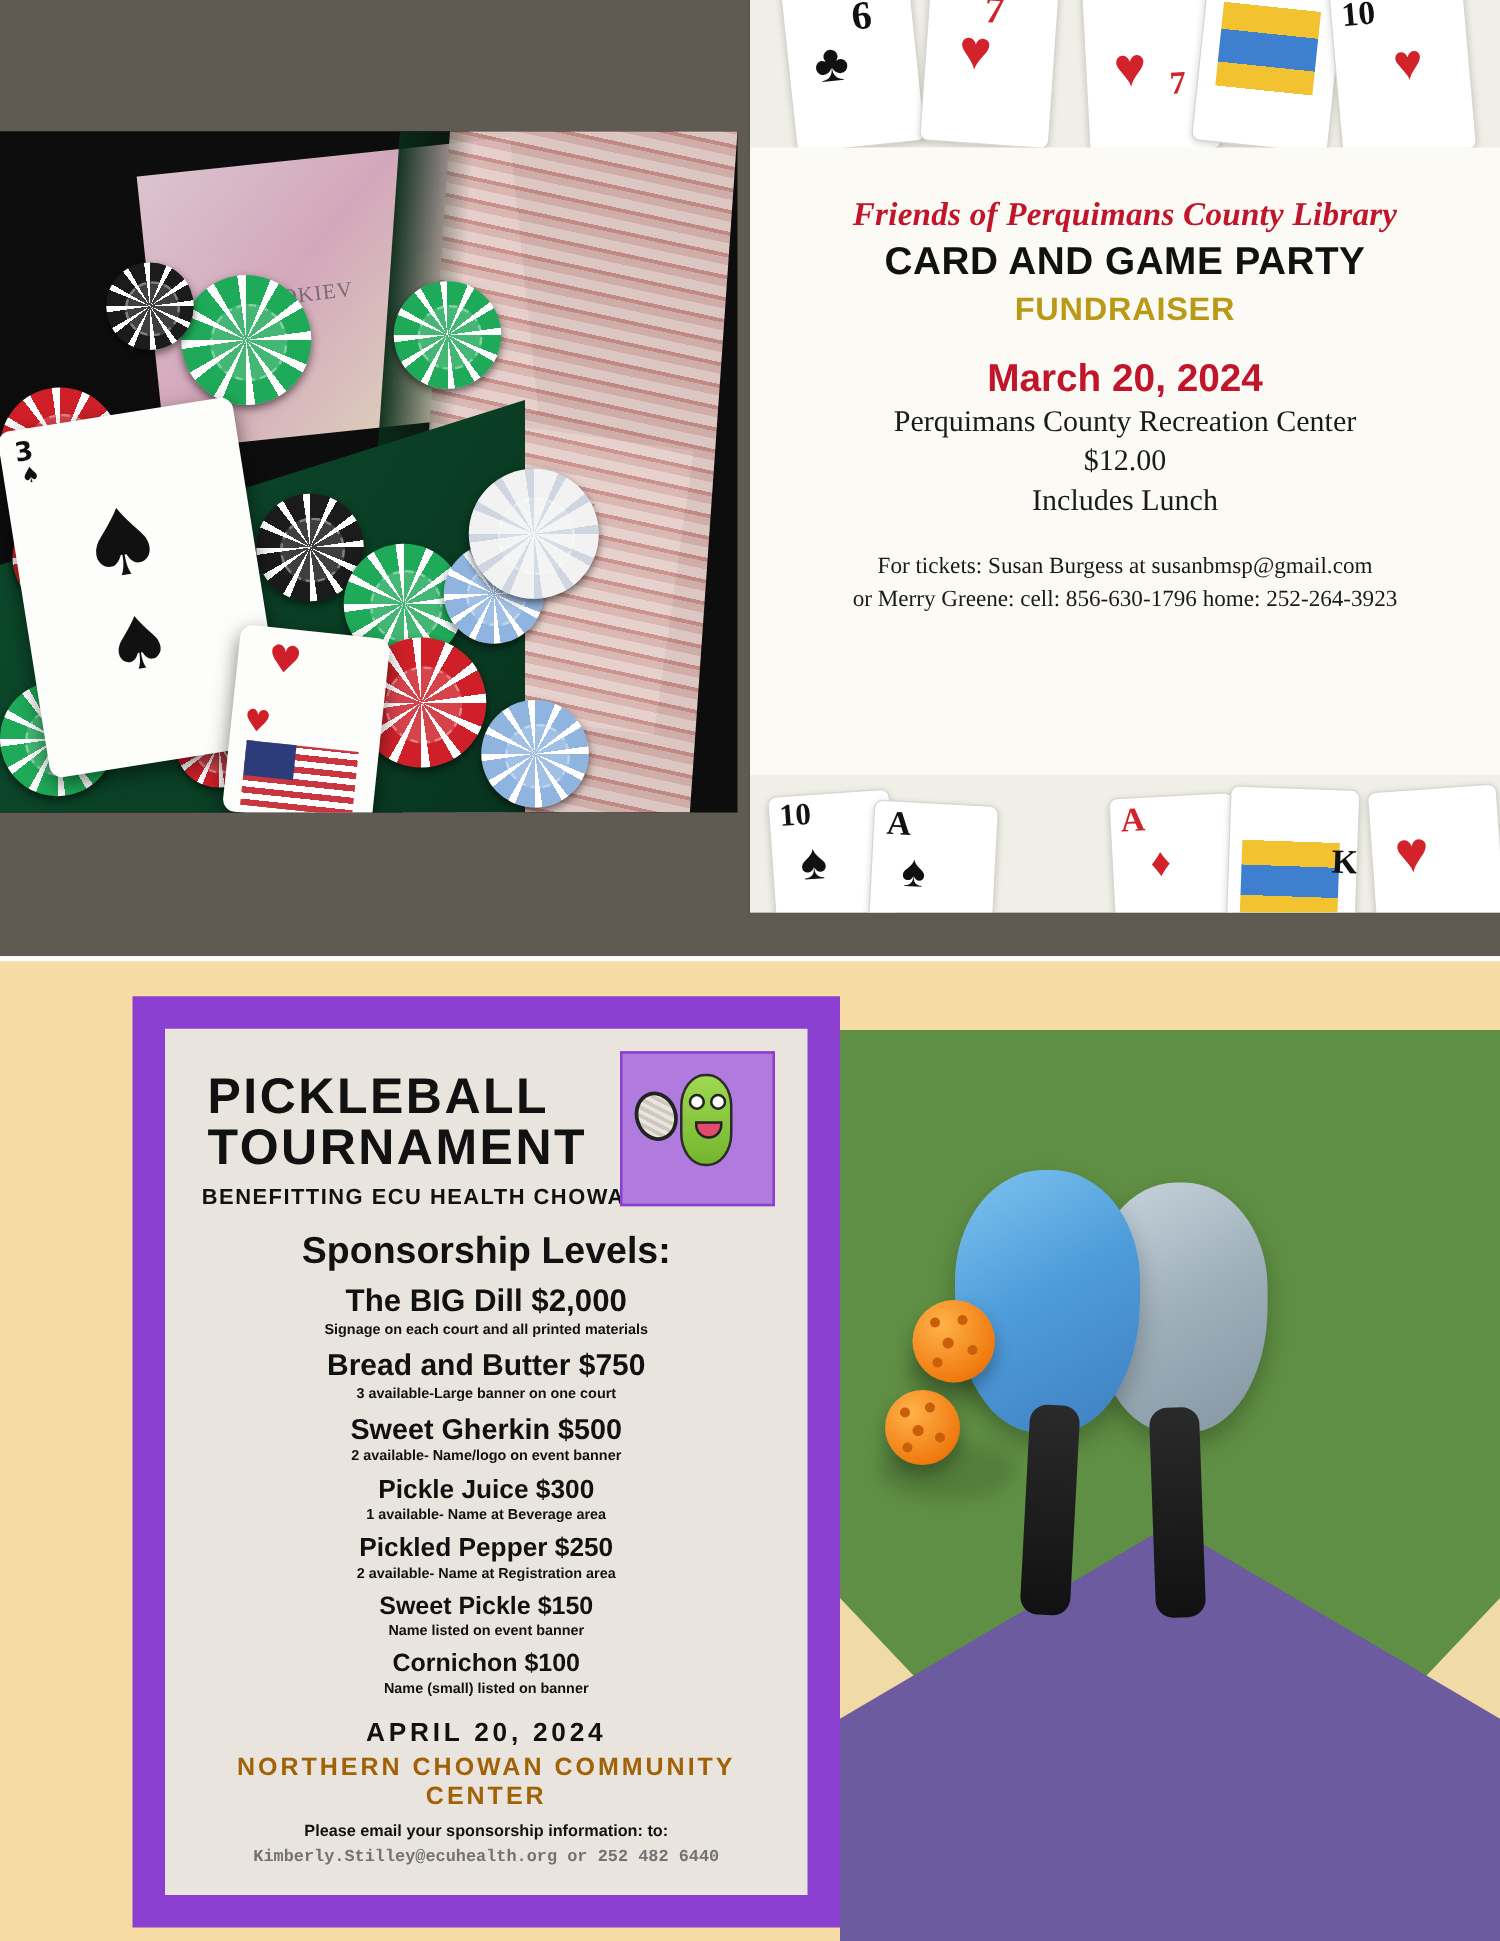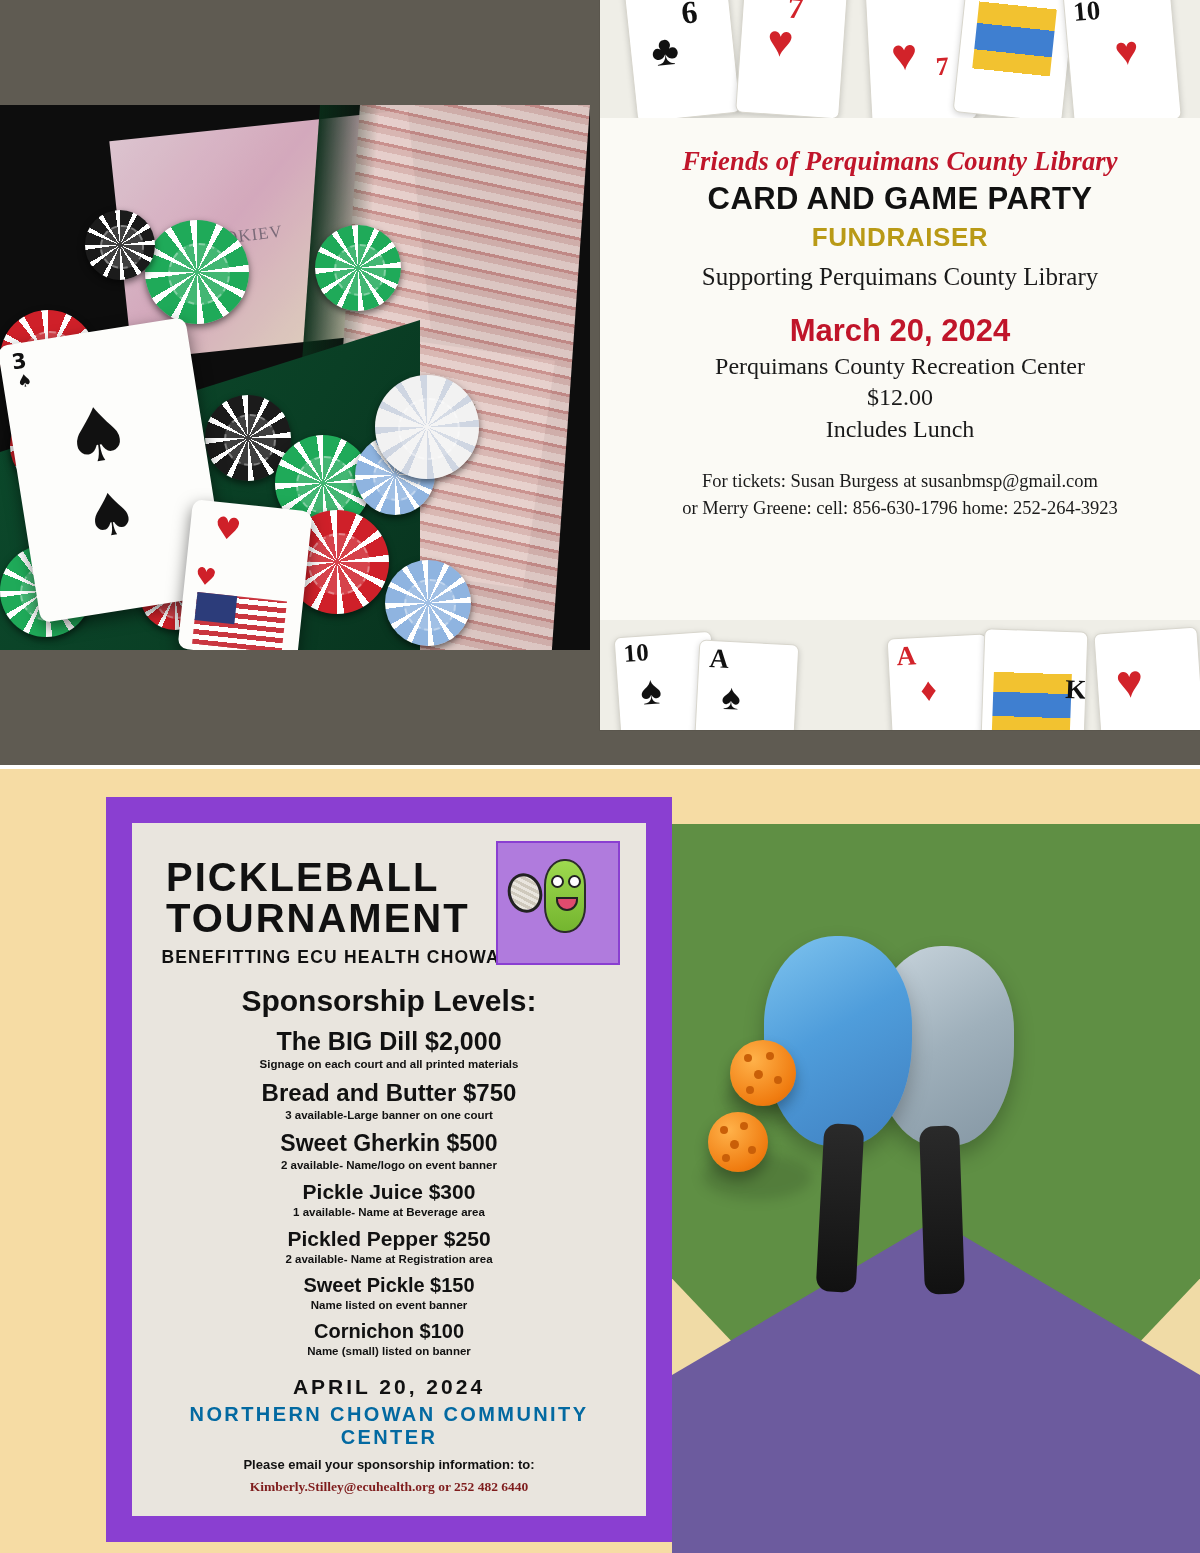--- a/index.html
+++ b/index.html
@@ -131,21 +131,21 @@
     font-weight:700;
   }
   .mini-suit{ position:absolute; }
   .royal{
     position:absolute;
     background:
       linear-gradient(180deg,#fff 0 22%, #f2c230 22% 40%, #3f7fd0 40% 62%, #f2c230 62% 78%, #fff 78% 100%);
   }
 
   .flyer-body{
-    position:absolute; left:0; top:118px; width:600px; height:502px;
+    position:absolute; left:0; top:128px; width:600px; height:502px;
     text-align:center;
     padding:14px 22px 0;
   }
   .fl-friends{
     font-family:"Liberation Serif", serif;
     font-style:italic; font-weight:700;
     color:#c0152a;
     font-size:26.5px;
     letter-spacing:.2px;
     margin-top:14px;
@@ -294,35 +294,35 @@
     font-size:21px;
     letter-spacing:3px;
     color:#111;
     margin-top:18px;
   }
   .pk-venue{
     font-family:"Liberation Sans", sans-serif;
     font-weight:700;
     font-size:20px;
     letter-spacing:2.4px;
-    color:#0369a1;
+    color:#a16207;
     margin-top:4px;
   }
   .pk-email1{
     font-family:"Liberation Sans", sans-serif;
     font-weight:700;
     font-size:13px;
     color:#111;
     margin-top:8px;
   }
   .pk-email2{
-    font-family:Liberation Serif, serif;
+    font-family:Liberation Mono, monospace;
     font-weight:700;
     font-size:13.5px;
-    color:#7f1d1d;
+    color:#737373;
     margin-top:7px;
   }
 
   
   .pb-photo{
     position:absolute; left:672px; top:55px;
     width:528px; height:733px;
     background:#f0dba6;
     overflow:hidden;
   }
@@ -441,21 +441,20 @@
       <div class="mini-card" style="left:468px; top:-16px; width:108px; height:140px; transform:rotate(-5deg);">
         <span class="mini-rank" style="font-size:27px; color:#111; left:8px; top:8px;">10</span>
         <span class="mini-suit" style="left:46px; top:44px; font-size:40px; color:#d2232a;">♥</span>
       </div>
     </div>
 
     <div class="flyer-body">
       <div class="fl-friends">Friends of Perquimans County Library</div>
       <div class="fl-title">CARD AND GAME PARTY</div>
       <div class="fl-fund">FUNDRAISER</div>
-      <div class="fl-support">Supporting Perquimans County Library</div>
       <div class="fl-date">March 20, 2024</div>
       <div class="fl-line">Perquimans County Recreation Center</div>
       <div class="fl-line">$12.00</div>
       <div class="fl-line">Includes Lunch</div>
       <div class="fl-contact">For tickets: Susan Burgess at susanbmsp@gmail.com</div>
       <div class="fl-contact" style="margin-top:2px;">or Merry Greene: cell: 856-630-1796 home: 252-264-3923</div>
     </div>
 
     <div class="cards-band-bot">
       <div class="mini-card" style="left:18px; top:14px; width:98px; height:130px; transform:rotate(-4deg);">

